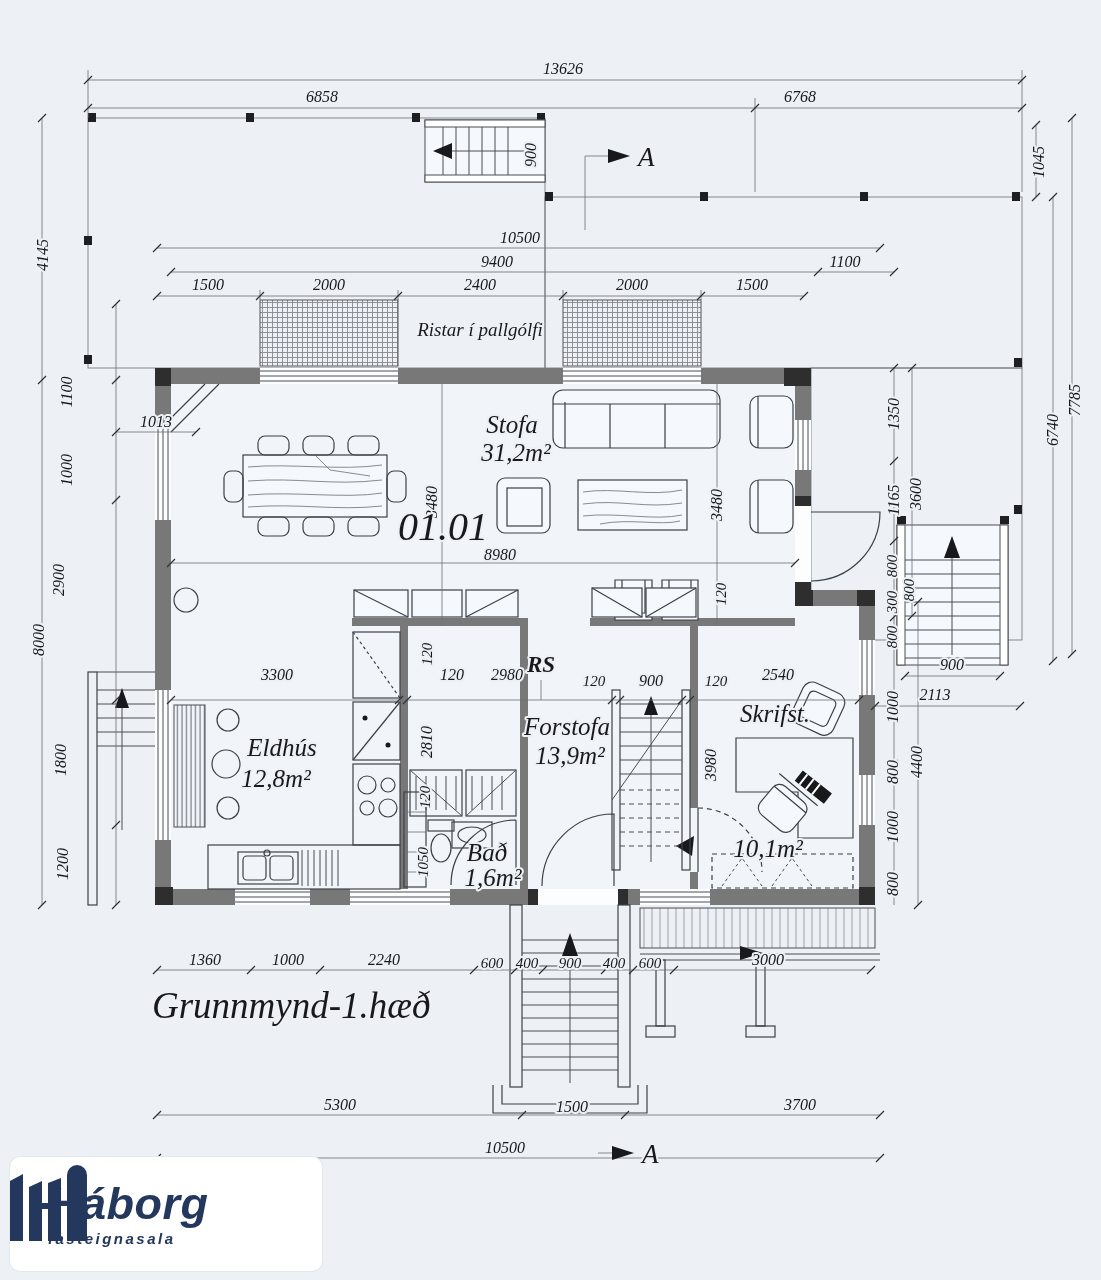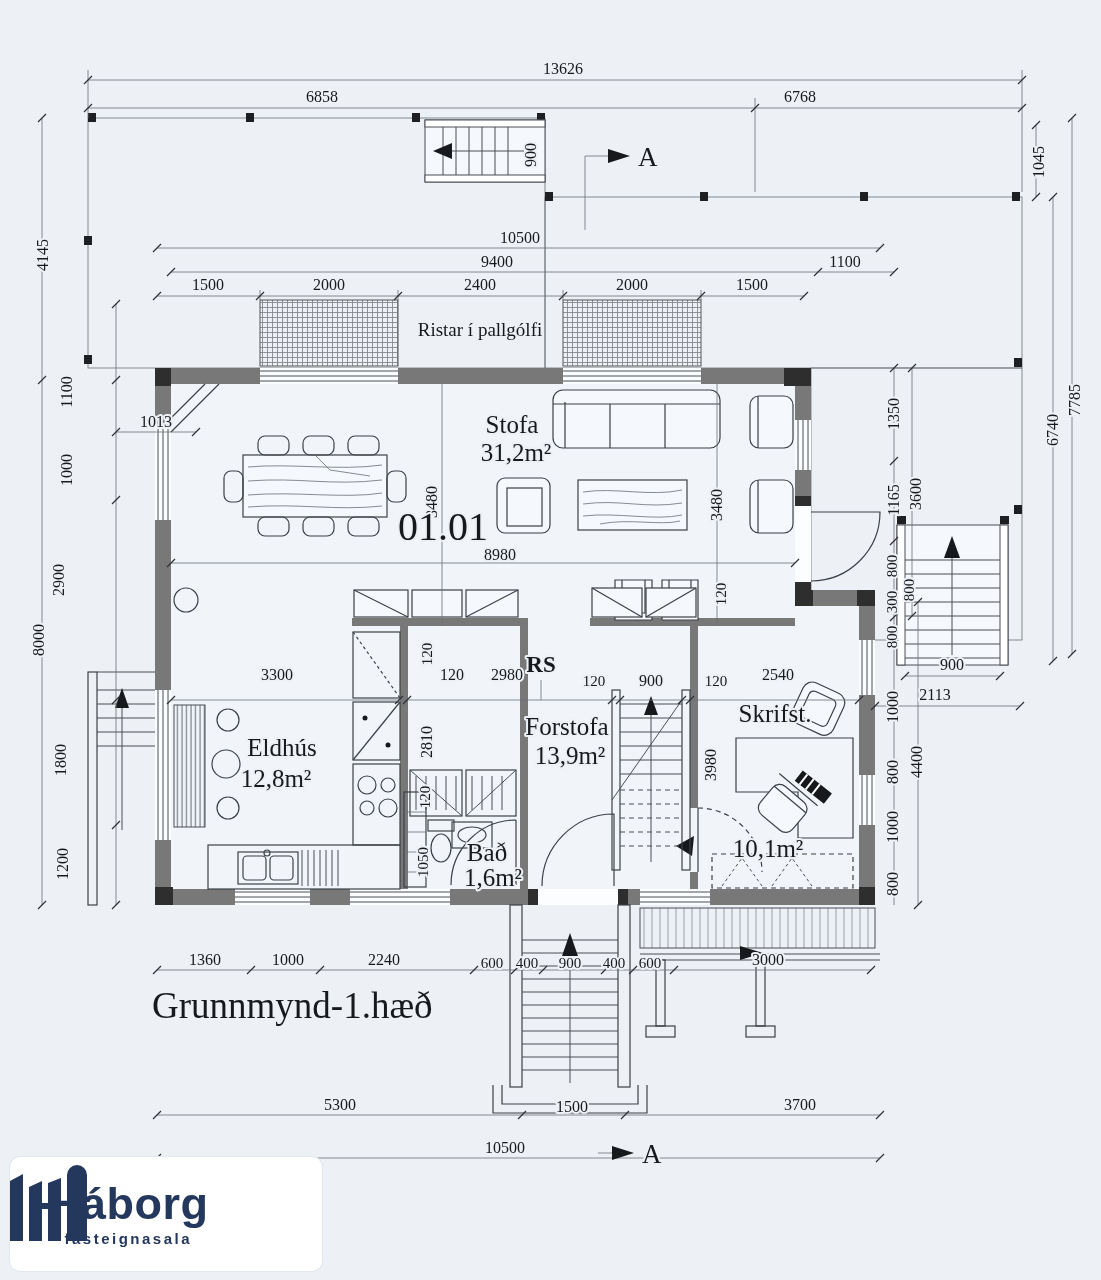--- a/index.html
+++ b/index.html
@@ -1,17 +1,17 @@
 <!DOCTYPE html>
 <html><head>
 <meta charset="utf-8">
 <style>
   html,body{margin:0;padding:0;background:#e4e9ef;}
   #stage{position:relative;width:1101px;height:1280px;background:#edf1f6;overflow:hidden;
-         font-family:"Liberation Serif","DejaVu Serif",serif;}
+         font-family:"Liberation Serif","DejaVu Serif",serif;font-style:italic;}
   svg{position:absolute;left:0;top:0;}
   
   .ln{stroke:#4a4f55;stroke-width:1;fill:none;}
   .lt{stroke:#6a7077;stroke-width:.8;fill:none;}
   .tick{stroke:#2d3136;stroke-width:1.2;fill:none;}
   .wall{fill:#787878;stroke:none;}
   .dark{fill:#2e2e2e;}
   .win{fill:#fbfdff;}
   .fur{stroke:#3c4147;stroke-width:1.2;fill:#f5f8fc;}
   .furn{stroke:#3c4147;stroke-width:1.2;fill:none;}
@@ -25,21 +25,21 @@
   .d2{font-size:15px;text-anchor:middle;}
   .room{font-size:25px;text-anchor:middle;}
   .unit{font-size:40px;text-anchor:start;}
   .note{font-size:19px;text-anchor:middle;}
   .sec{font-size:27px;text-anchor:start;}
   .rs{font-size:23px;font-weight:bold;text-anchor:middle;}
   .ttl{font-size:37px;text-anchor:start;}
   
   .logo-card{position:absolute;left:10px;top:1157px;width:312px;height:114px;background:#ffffff;
              border-radius:10px;box-shadow:0 0 0 1px #e3e8ee;display:flex;align-items:center;
-             padding:0 0 0 22px;box-sizing:border-box;font-family:"Liberation Sans",sans-serif;text-align:center;}
+             padding:0 0 0 22px;box-sizing:border-box;font-family:"Liberation Sans",sans-serif;}
   .logo-text{margin-left:16px;display:flex;flex-direction:column;}
   .brand{font-size:45px;font-weight:600;color:#24375c;letter-spacing:.5px;line-height:1;}
   .tagline{font-size:15px;font-weight:bold;color:#24375c;letter-spacing:2.5px;margin-top:4px;}
 </style>
 </head>
 <body>
 
 <div id="stage">
 <svg width="1101" height="1280" viewBox="0 0 1101 1280">
   <defs>

